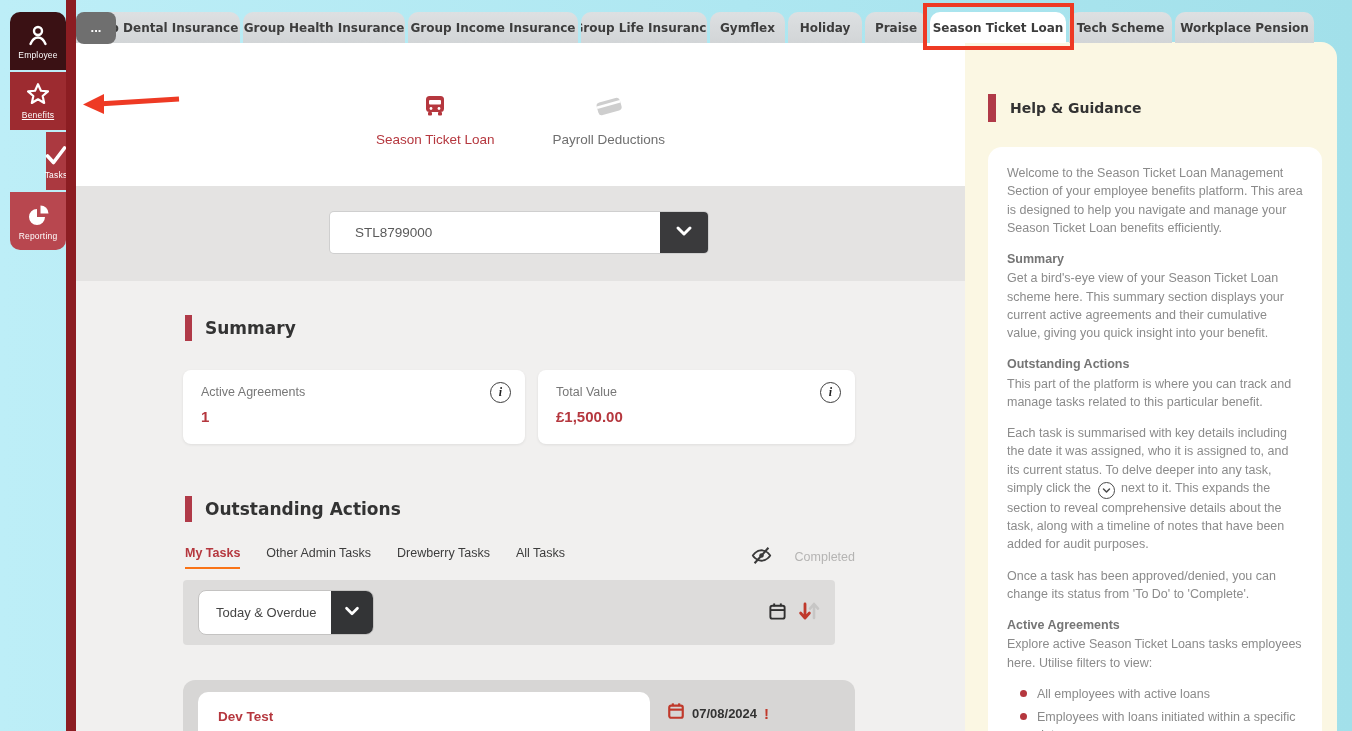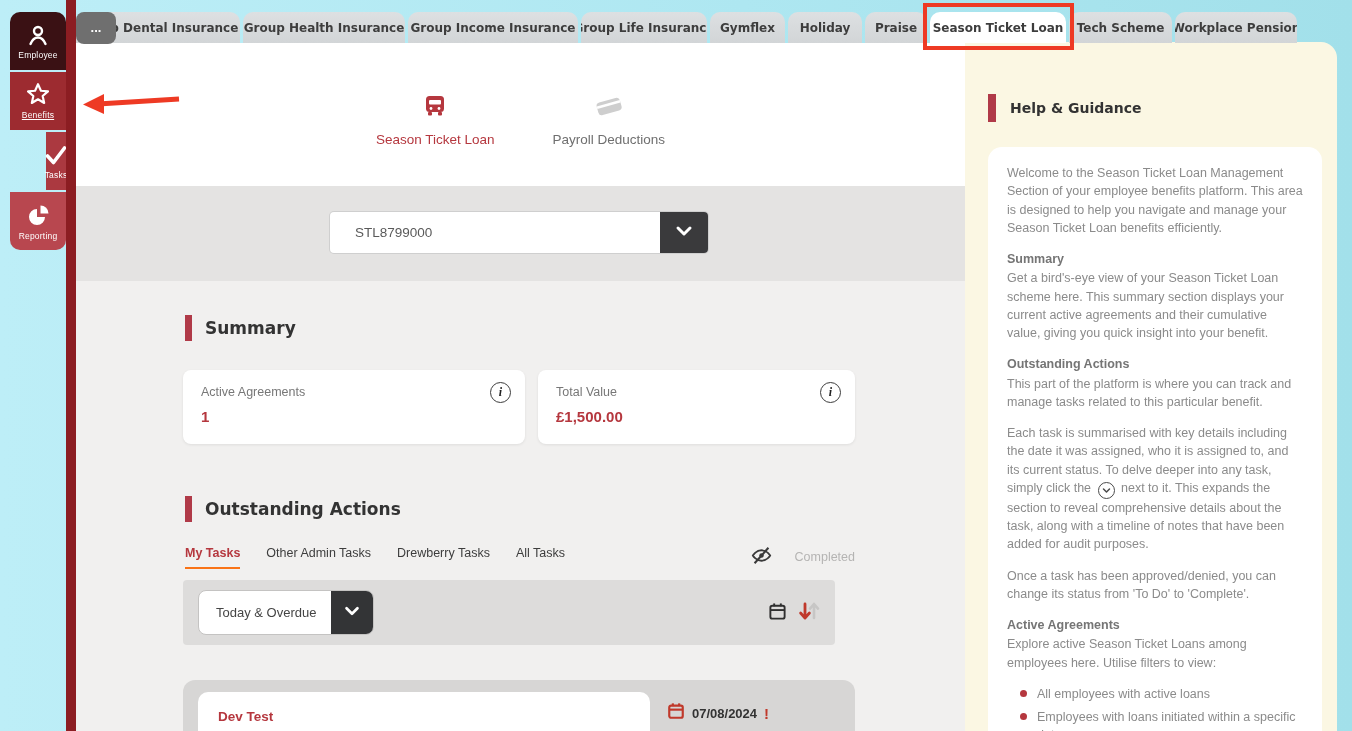--- a/index.html
+++ b/index.html
@@ -169,21 +169,21 @@
     <div class="tab" style="width:62px">
         <span>Praise</span>
       </div>
     <div class="tab active" style="width:136px">
       <span>Season Ticket Loan</span>
       <span class="tab-annotation"></span>
     </div>
     <div class="tab" style="width:103px">
         <span>Tech Scheme</span>
       </div>
-    <div class="tab" style="width:122px">
+    <div class="tab" style="width:139px">
         <span>Workplace Pension</span>
       </div>
     <button class="overflow-btn">...</button>
   </nav>
 
   <main class="content">
 
     <div class="subtabs">
       <div class="subtab active">
         <span>
@@ -325,21 +325,21 @@
         <span>Each task is summarised with key details including the date it was assigned, who it is assigned to, and its current status. To delve deeper into any task, simply click the</span>
         <span class="inline-chevron">
           <svg width="9" height="9" viewBox="0 0 12 12">
               <polyline points="2,4 6,8 10,4" fill="none" stroke="#4a4a4a" stroke-width="2" stroke-linecap="round" stroke-linejoin="round"></polyline>
             </svg>
         </span>
         <span>next to it. This expands the section to reveal comprehensive details about the task, along with a timeline of notes that have been added for audit purposes.</span>
       </p>
       <p>Once a task has been approved/denied, you can change its status from 'To Do' to 'Complete'.</p>
       <p class="ht">Active Agreements</p>
-      <p>Explore active Season Ticket Loans among employees here. Utilise filters to view:</p>
+      <p>Explore active Season Ticket Loans tasks employees here. Utilise filters to view:</p>
       <ul class="help-bullets">
         <li>All employees with active loans</li>
         <li>Employees with loans initiated within a specific date range</li>
 
       </ul>
     </div>
   </aside>
 
   <svg class="arrow-annotation" width="100" height="28" viewBox="0 0 100 28">
     <line x1="16" y1="14" x2="97" y2="9" stroke="#ee3a24" stroke-width="5"></line>

